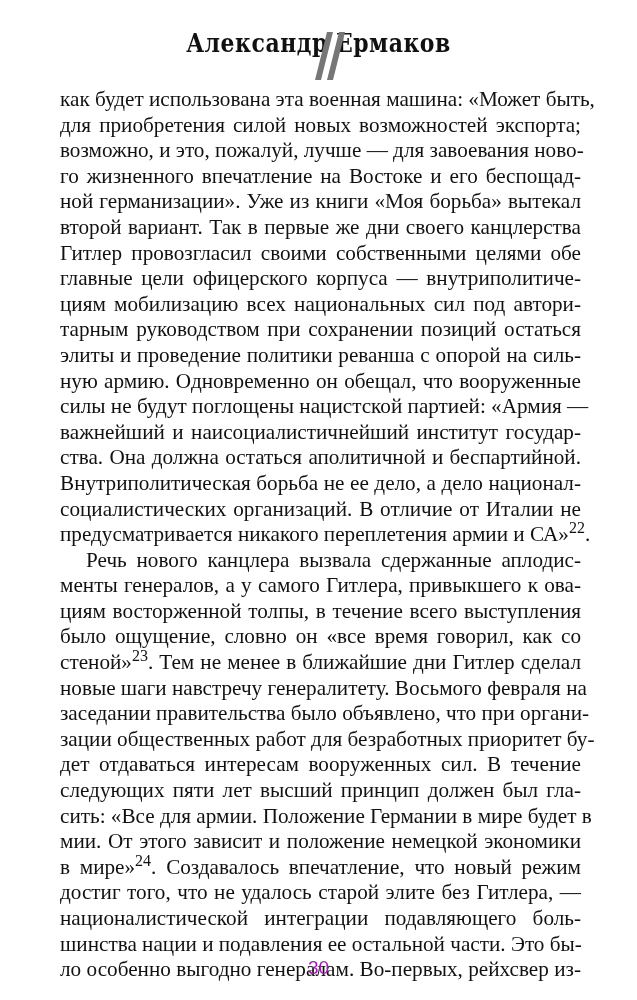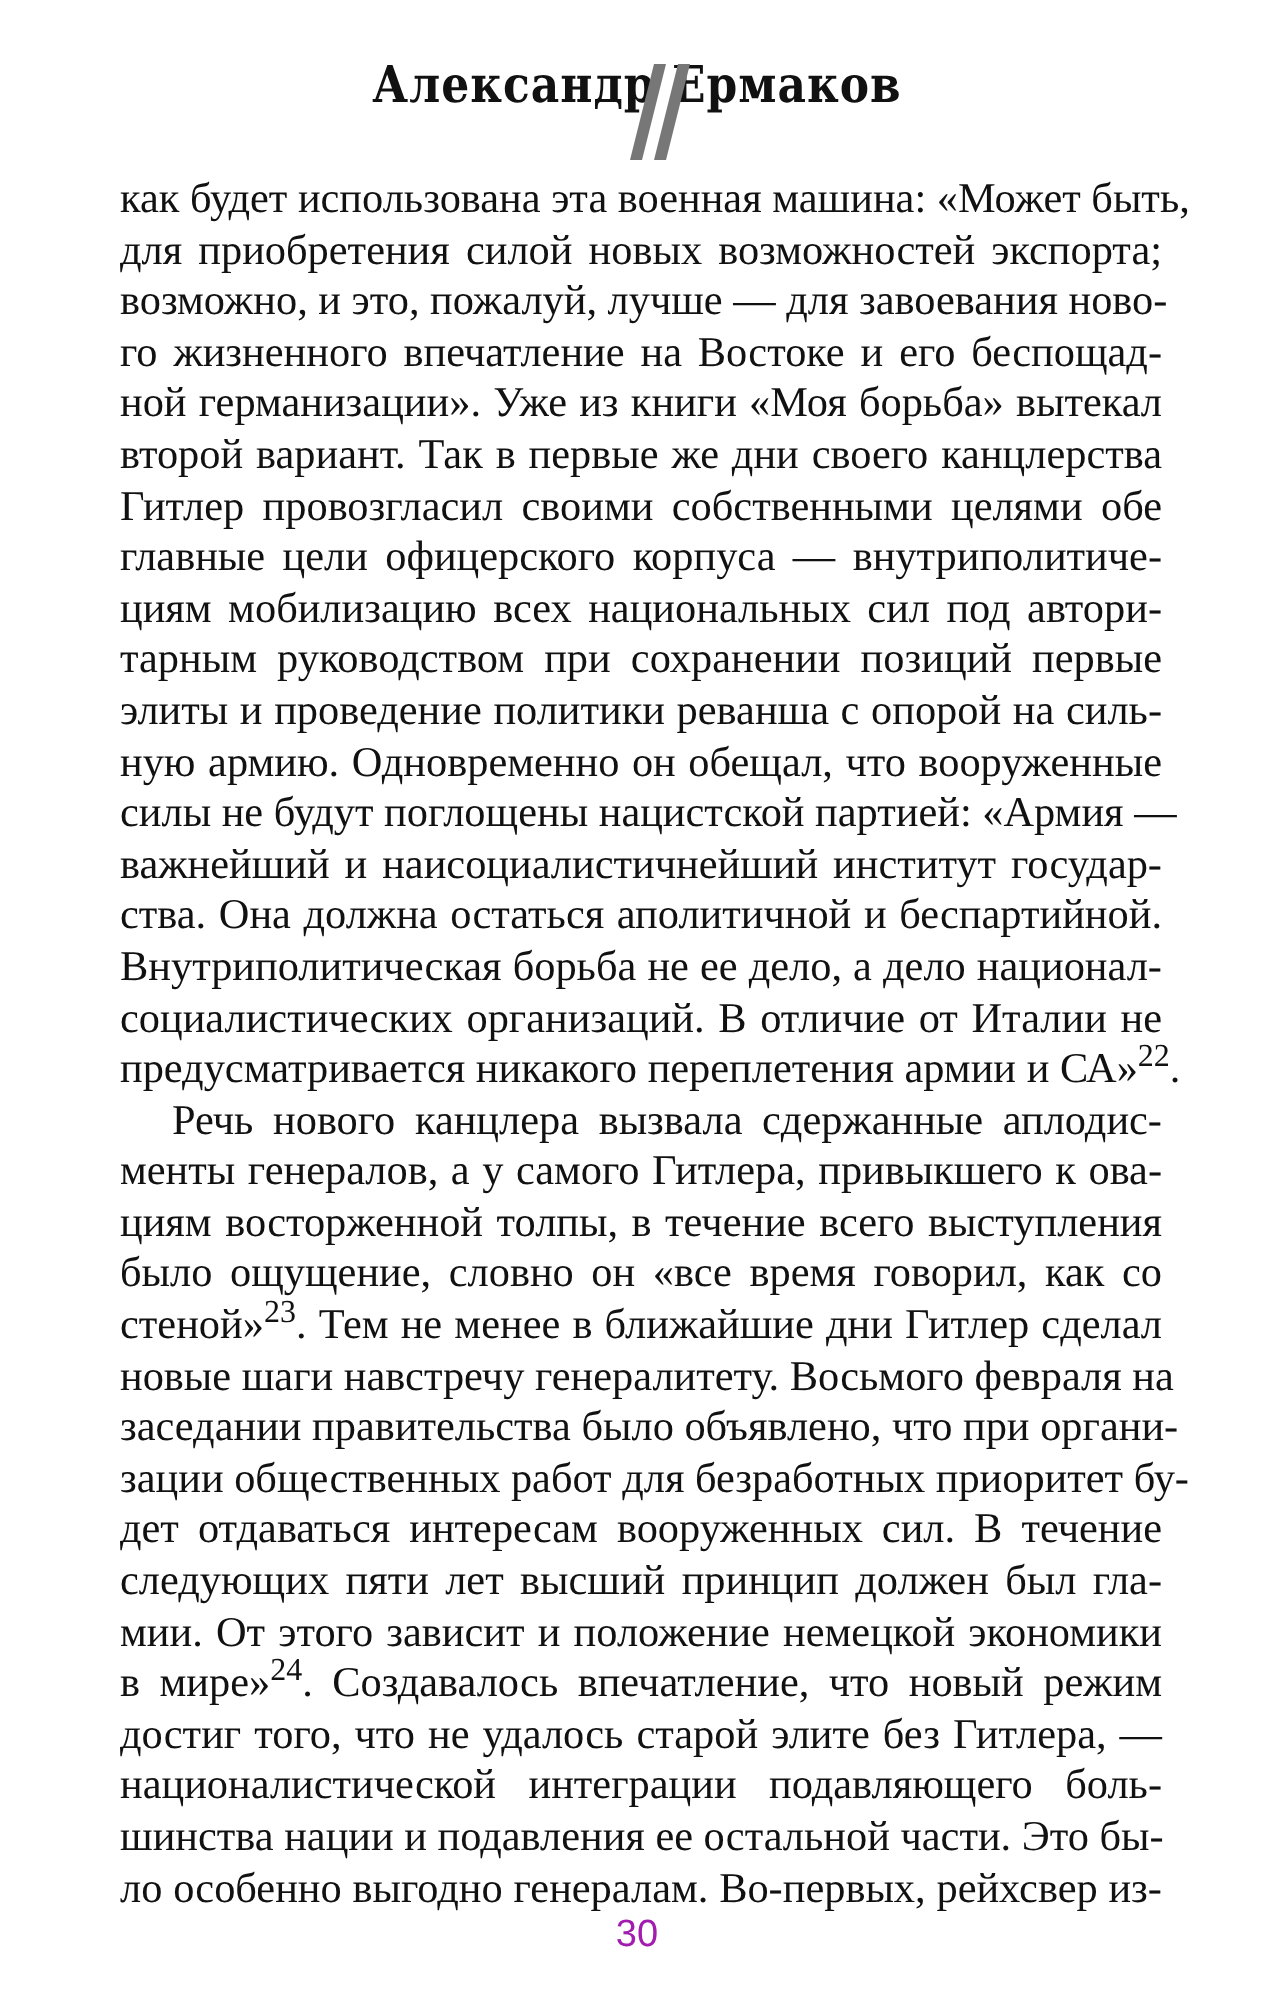--- a/index.html
+++ b/index.html
@@ -55,39 +55,40 @@
 <div class="page-text">
   <div class="line">как будет использована эта военная машина: «Может быть,</div>
   <div class="line">для приобретения силой новых возможностей экспорта;</div>
   <div class="line">возможно, и это, пожалуй, лучше — для завоевания ново-</div>
   <div class="line">го жизненного впечатление на Востоке и его беспощад-</div>
   <div class="line">ной германизации». Уже из книги «Моя борьба» вытекал</div>
   <div class="line">второй вариант. Так в первые же дни своего канцлерства</div>
   <div class="line">Гитлер провозгласил своими собственными целями обе</div>
   <div class="line">главные цели офицерского корпуса — внутриполитиче-</div>
   <div class="line">циям мобилизацию всех национальных сил под автори-</div>
-  <div class="line">тарным руководством при сохранении позиций первые</div>
+  <div class="line">тарным руководством при сохранении позиций остаться</div>
   <div class="line">элиты и проведение политики реванша с опорой на силь-</div>
   <div class="line">ную армию. Одновременно он обещал, что вооруженные</div>
   <div class="line">силы не будут поглощены нацистской партией: «Армия —</div>
   <div class="line">важнейший и наисоциалистичнейший институт государ-</div>
   <div class="line">ства. Она должна остаться аполитичной и беспартийной.</div>
   <div class="line">Внутриполитическая борьба не ее дело, а дело национал-</div>
   <div class="line">социалистических организаций. В отличие от Италии не</div>
   <div class="line last"><span>предусматривается никакого переплетения армии и СА»</span><sup>22</sup><span>.</span></div>
   <div class="line indent">Речь нового канцлера вызвала сдержанные аплодис-</div>
   <div class="line">менты генералов, а у самого Гитлера, привыкшего к ова-</div>
   <div class="line">циям восторженной толпы, в течение всего выступления</div>
   <div class="line">было ощущение, словно он «все время говорил, как со</div>
   <div class="line"><span>стеной»</span><sup>23</sup><span>. Тем не менее в ближайшие дни Гитлер сделал</span></div>
   <div class="line">новые шаги навстречу генералитету. Восьмого февраля на</div>
   <div class="line">заседании правительства было объявлено, что при органи-</div>
   <div class="line">зации общественных работ для безработных приоритет бу-</div>
   <div class="line">дет отдаваться интересам вооруженных сил. В течение</div>
   <div class="line">следующих пяти лет высший принцип должен был гла-</div>
+  <div class="line">сить: «Все для армии. Положение Германии в мире будет в</div>
   <div class="line">мии. От этого зависит и положение немецкой экономики</div>
   <div class="line"><span>в мире»</span><sup>24</sup><span>. Создавалось впечатление, что новый режим</span></div>
   <div class="line">достиг того, что не удалось старой элите без Гитлера, —</div>
   <div class="line">националистической интеграции подавляющего боль-</div>
   <div class="line">шинства нации и подавления ее остальной части. Это бы-</div>
   <div class="line">ло особенно выгодно генералам. Во-первых, рейхсвер из-</div>
 </div>
 
 <div class="page-number">30</div>
 

